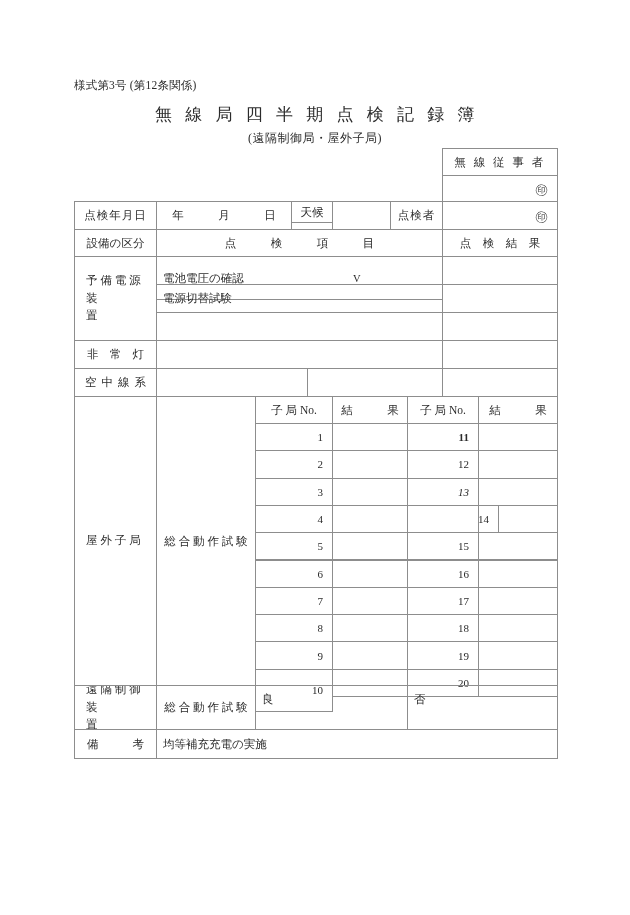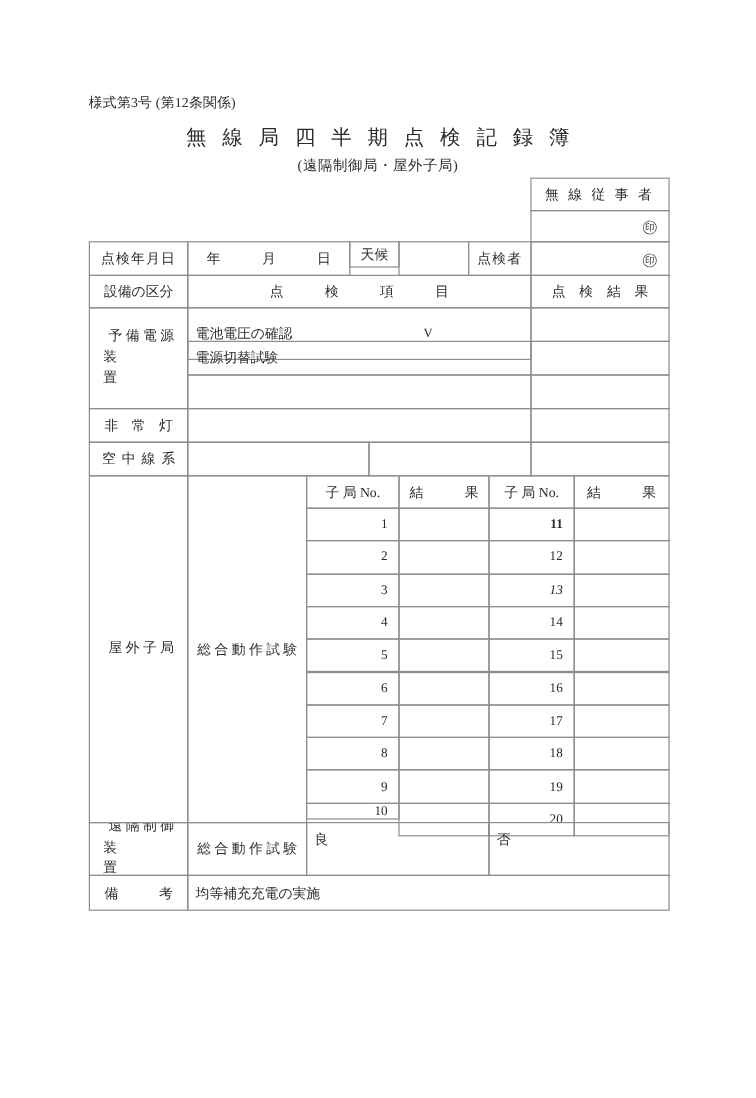--- a/index.html
+++ b/index.html
@@ -88,21 +88,21 @@
     display: flex;
     align-items: center;
     justify-content: space-between;
     padding: 0 12px;
   }
   .just.narrow { padding: 0 10px; }
 
   .twoline {
     display: flex;
     flex-direction: column;
-    align-items: flex-end;
+    align-items: flex-start;
     justify-content: center;
   }
   .twoline > span {
     display: flex;
     justify-content: space-between;
     padding: 0 11px;
     line-height: 1.55;
   }
 
   .seal {
@@ -206,21 +206,21 @@
       <div class="cell rgt numtxt" style="left: 255px; top: 450.3px; width: 78px; height: 28.3px;">2</div>
       <div class="cell lft numtxt" style="left: 332px; top: 450.3px; width: 76px; height: 28.3px;"></div>
       <div class="cell rgt numtxt" style="left: 407px; top: 450.3px; width: 72px; height: 28.3px;">12</div>
       <div class="cell lft numtxt" style="left: 478px; top: 450.3px; width: 80px; height: 28.3px;"></div>
       <div class="cell rgt numtxt" style="left: 255px; top: 477.6px; width: 78px; height: 28.3px;">3</div>
       <div class="cell lft numtxt" style="left: 332px; top: 477.6px; width: 76px; height: 28.3px;"></div>
       <div class="cell rgt numtxt" style="left: 407px; top: 477.6px; width: 72px; height: 28.3px; font-style: italic;">13</div>
       <div class="cell lft numtxt" style="left: 478px; top: 477.6px; width: 80px; height: 28.3px;"></div>
       <div class="cell rgt numtxt" style="left: 255px; top: 504.9px; width: 78px; height: 28.3px;">4</div>
       <div class="cell lft numtxt" style="left: 332px; top: 504.9px; width: 76px; height: 28.3px;"></div>
-      <div class="cell rgt numtxt" style="left: 407px; top: 504.9px; width: 72px; height: 28.3px;">14</div>
+      <div class="cell rgt numtxt" style="left: 407px; top: 504.9px; width: 92px; height: 28.3px;">14</div>
       <div class="cell lft numtxt" style="left: 478px; top: 504.9px; width: 80px; height: 28.3px;"></div>
       <div class="cell rgt numtxt" style="left: 255px; top: 532.2px; width: 78px; height: 28.3px;">5</div>
       <div class="cell lft numtxt" style="left: 332px; top: 532.2px; width: 76px; height: 28.3px;"></div>
       <div class="cell rgt numtxt" style="left: 407px; top: 532.2px; width: 72px; height: 28.3px;">15</div>
       <div class="cell lft numtxt" style="left: 478px; top: 532.2px; width: 80px; height: 28.3px;"></div>
       <div class="cell rgt numtxt" style="left: 255px; top: 559.5px; width: 78px; height: 28.3px;">6</div>
       <div class="cell lft numtxt" style="left: 332px; top: 559.5px; width: 76px; height: 28.3px;"></div>
       <div class="cell rgt numtxt" style="left: 407px; top: 559.5px; width: 72px; height: 28.3px;">16</div>
       <div class="cell lft numtxt" style="left: 478px; top: 559.5px; width: 80px; height: 28.3px;"></div>
       <div class="cell rgt numtxt" style="left: 255px; top: 586.8px; width: 78px; height: 28.3px;">7</div>
@@ -228,21 +228,21 @@
       <div class="cell rgt numtxt" style="left: 407px; top: 586.8px; width: 72px; height: 28.3px;">17</div>
       <div class="cell lft numtxt" style="left: 478px; top: 586.8px; width: 80px; height: 28.3px;"></div>
       <div class="cell rgt numtxt" style="left: 255px; top: 614.1px; width: 78px; height: 28.3px;">8</div>
       <div class="cell lft numtxt" style="left: 332px; top: 614.1px; width: 76px; height: 28.3px;"></div>
       <div class="cell rgt numtxt" style="left: 407px; top: 614.1px; width: 72px; height: 28.3px;">18</div>
       <div class="cell lft numtxt" style="left: 478px; top: 614.1px; width: 80px; height: 28.3px;"></div>
       <div class="cell rgt numtxt" style="left: 255px; top: 641.4px; width: 78px; height: 28.3px;">9</div>
       <div class="cell lft numtxt" style="left: 332px; top: 641.4px; width: 76px; height: 28.3px;"></div>
       <div class="cell rgt numtxt" style="left: 407px; top: 641.4px; width: 72px; height: 28.3px;">19</div>
       <div class="cell lft numtxt" style="left: 478px; top: 641.4px; width: 80px; height: 28.3px;"></div>
-      <div class="cell rgt numtxt" style="left: 255px; top: 668.7px; width: 78px; height: 14px;">10</div>
+      <div class="cell rgt numtxt" style="left: 255px; top: 668.7px; width: 78px; height: 43px;">10</div>
       <div class="cell lft numtxt" style="left: 332px; top: 668.7px; width: 76px; height: 28.3px;"></div>
       <div class="cell rgt numtxt" style="left: 407px; top: 668.7px; width: 72px; height: 28.3px;">20</div>
       <div class="cell lft numtxt" style="left: 478px; top: 668.7px; width: 80px; height: 28.3px;"></div>
     </div>
 
   <div class="cell twoline" style="left:74px; top:685px; width:83px; height:45px;">
     <span>遠 隔 制 御</span>
     <span>装　　　　置</span>
   </div>
   <div class="cell ctr" style="left:156px; top:685px; width:100px; height:45px;">総 合 動 作 試 験</div>

